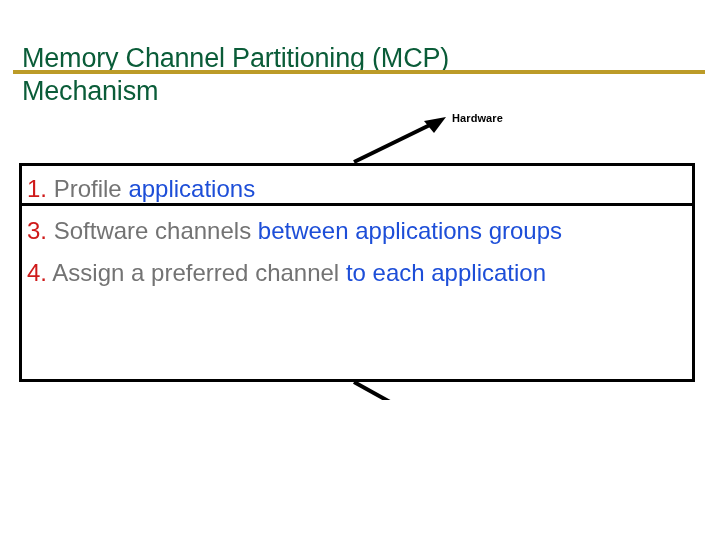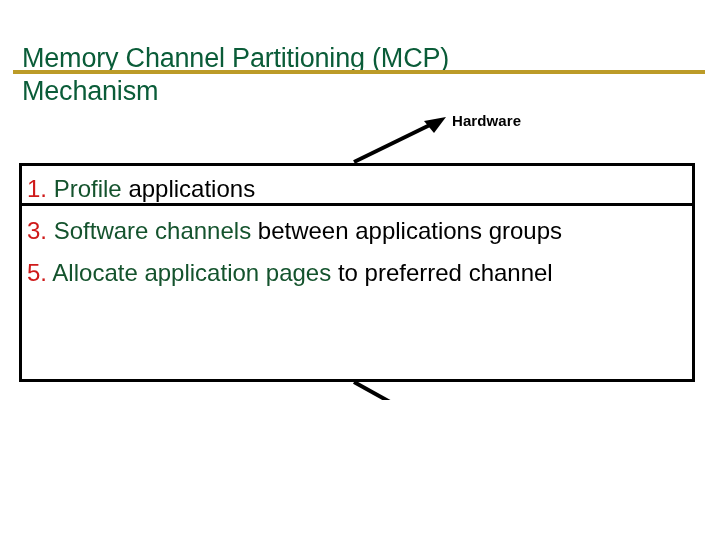--- a/index.html
+++ b/index.html
@@ -41,21 +41,21 @@
     letter-spacing: -0.2px;
     white-space: pre-line;
   }
 
   
   #hardware-label {
     position: absolute;
     left: 452px;
     top: 112px;
     color: #000000;
-    font-size: 15px;
+    font-size: 11px;
     font-weight: bold;
     letter-spacing: 0.1px;
   }
   #arrow-up-svg {
     position: absolute;
     left: 350px;
     top: 110px;
     width: 105px;
     height: 58px;
   }
@@ -92,24 +92,24 @@
     height: 42px;
     line-height: 42px;
     font-size: 24px;
     color: #000000;
     white-space: nowrap;
   }
   .step-num {
     color: #cf1a1a;
   }
   .step-key {
-    color: #14532d;
+    color: #737373;
   }
   .step-rest {
-    color: #000000;
+    color: #1d4ed8;
   }
 
   
   #arrow-down-svg {
     position: absolute;
     left: 348px;
     top: 378px;
     width: 96px;
     height: 58px;
   }
@@ -166,23 +166,23 @@
       <span class="step-num">1.</span>
       <span class="step-key">Profile</span>
       <span class="step-rest">applications</span>
     </li>
     <li>
       <span class="step-num">3.</span>
       <span class="step-key">Software channels</span>
       <span class="step-rest">between applications groups</span>
     </li>
     <li>
-      <span class="step-num">5.</span>
-      <span class="step-key">Allocate application pages</span>
-      <span class="step-rest">to preferred channel</span>
+      <span class="step-num">4.</span>
+      <span class="step-key">Assign a preferred channel</span>
+      <span class="step-rest">to each application</span>
     </li>
   </ol>
 
   <svg id="arrow-down-svg" viewBox="0 0 96 58" xmlns="http://www.w3.org/2000/svg">
     <line x1="6" y1="4" x2="78" y2="44" stroke="#000000" stroke-width="4"></line>
     <polygon points="88,50 66,44 76,32" fill="#000000"></polygon>
   </svg>
 
   <div id="footer-rule"></div>
   <div id="page-number">89</div>

